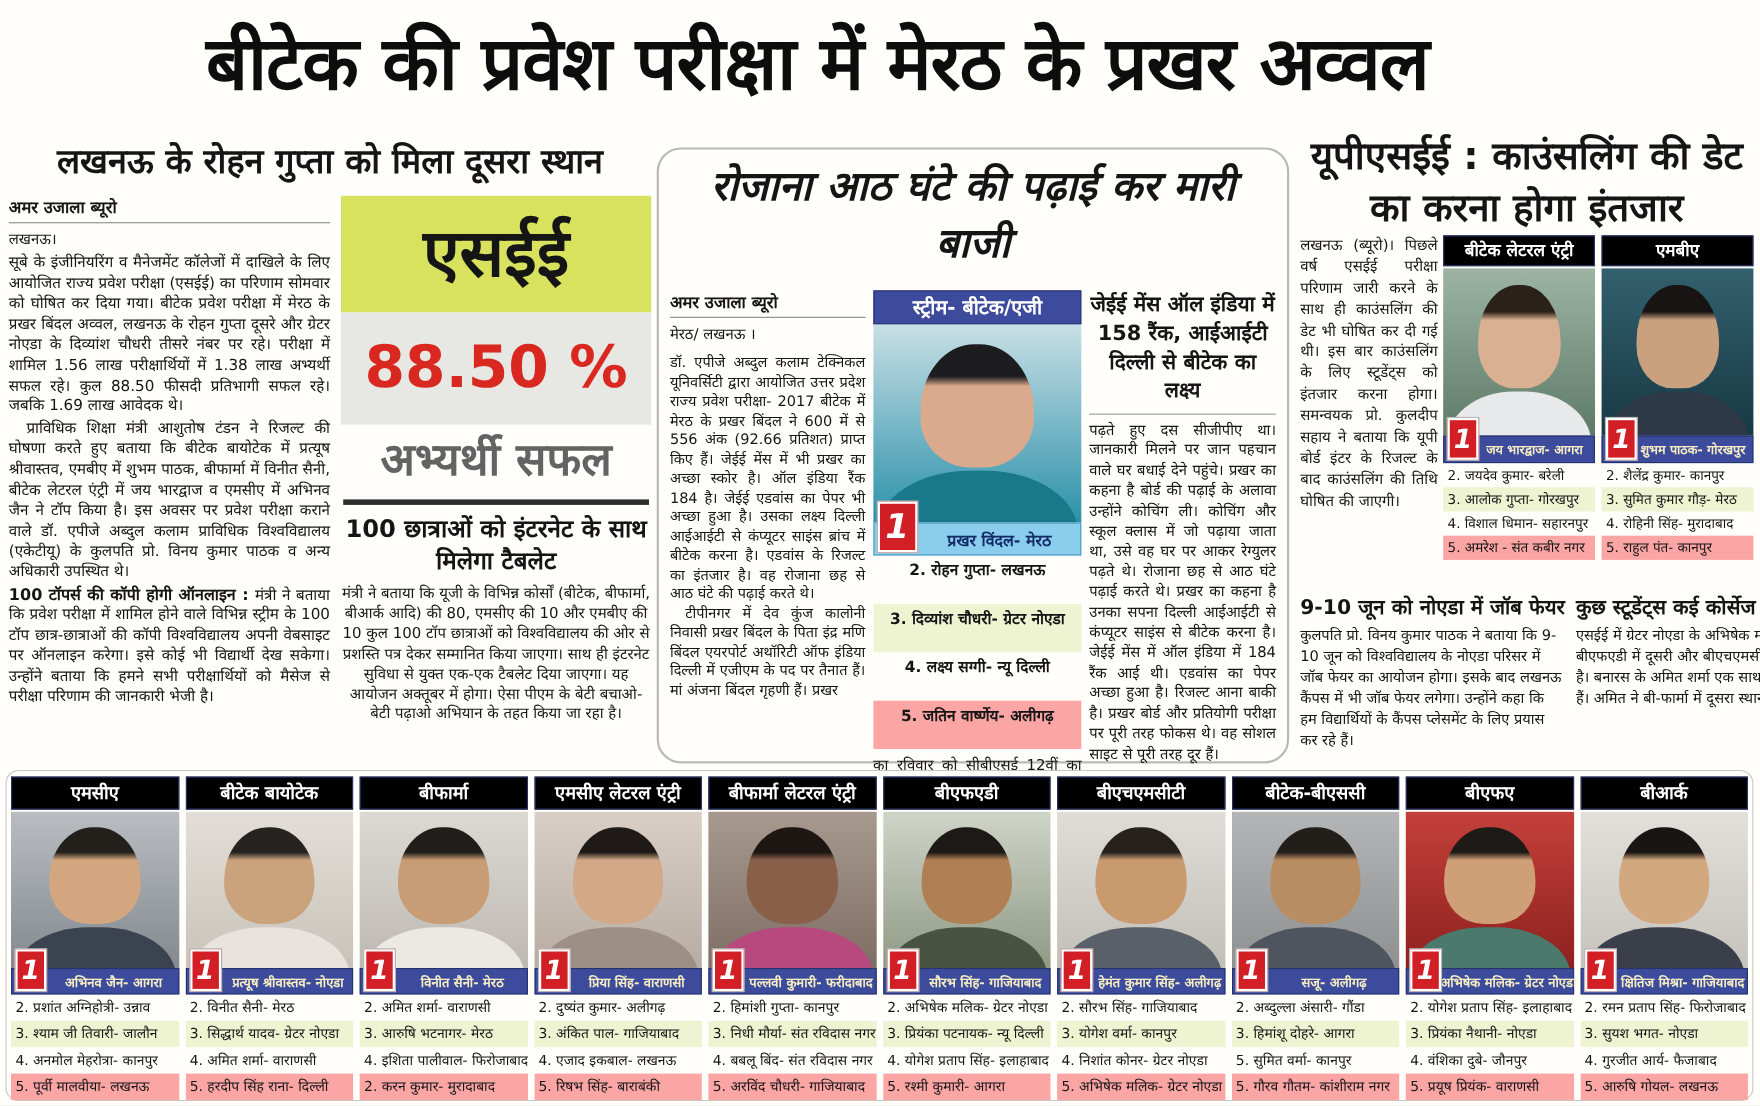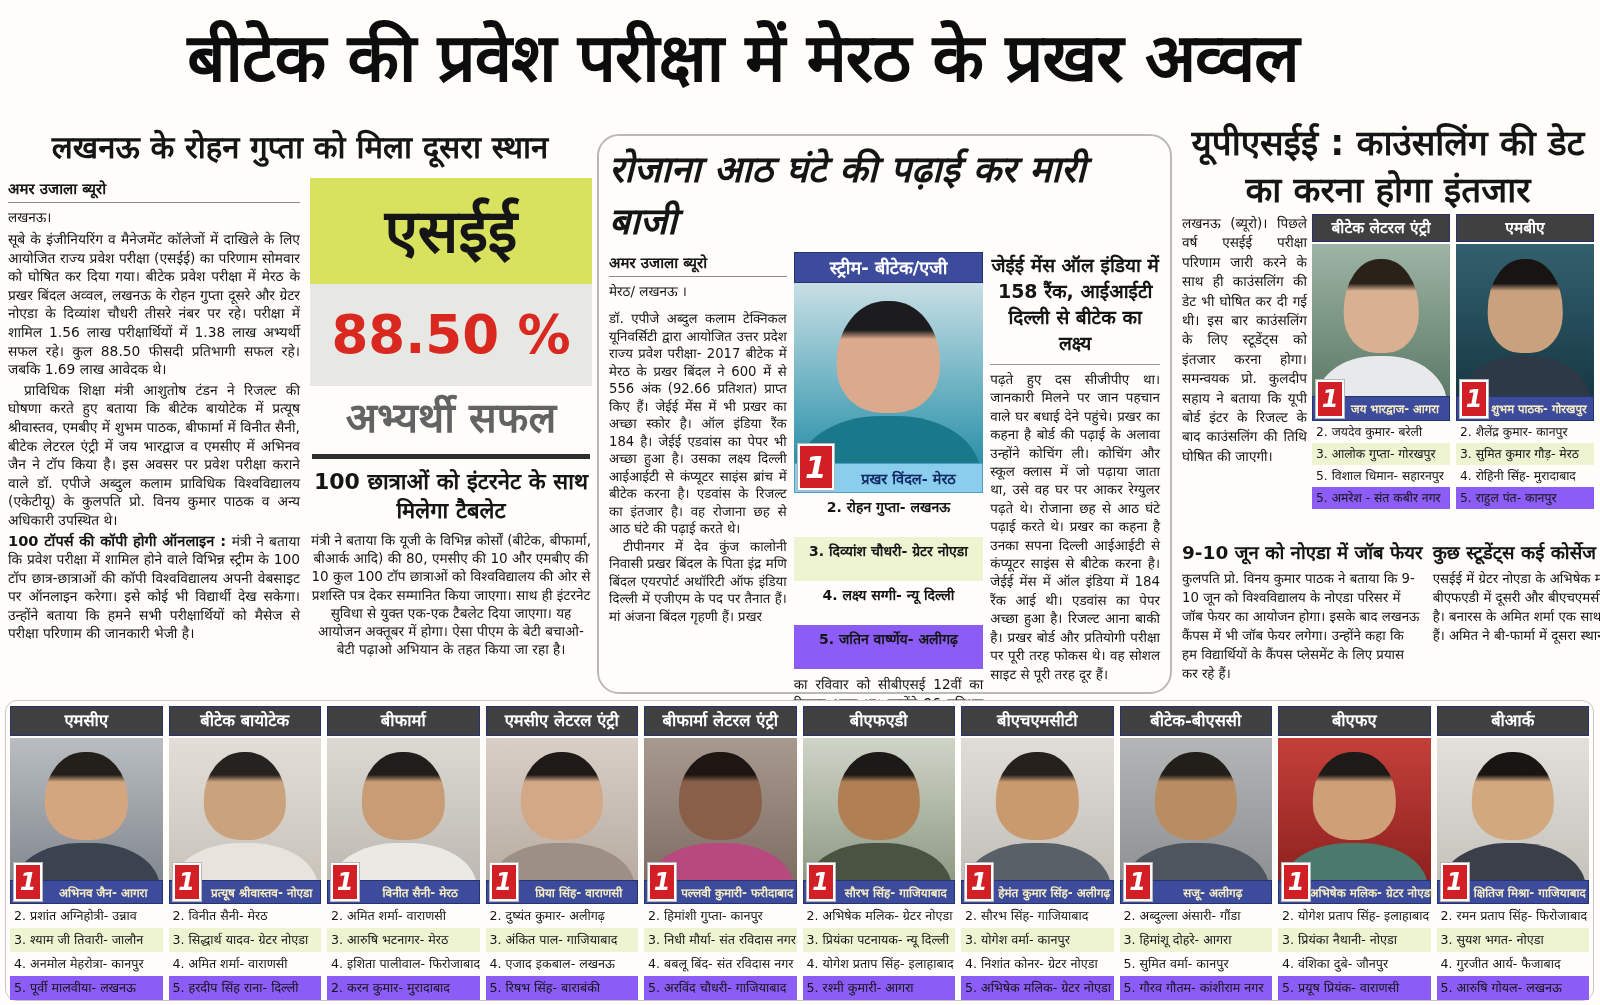--- a/index.html
+++ b/index.html
@@ -22,21 +22,21 @@
   .stat-col{width:282px;}
   .see-box{background:#d9e25e;text-align:center;font-size:60px;font-weight:bold;line-height:106px;height:106px;}
   .pct-box{background:#e7e7e3;text-align:center;font-size:53px;font-weight:bold;line-height:102px;height:102px;color:#d9281f;}
   .safal{color:#636363;text-align:center;font-size:41px;font-weight:bold;line-height:64px;height:64px;}
   .stat-rule{border-top:5px solid #2e2e2e;margin:4px 2px 8px 2px;}
   .tablet-head{font-size:22px;font-weight:bold;text-align:center;line-height:29px;margin-bottom:6px;}
   .tablet-body{font-size:13.6px;line-height:18.2px;text-align:center;}
   
   .profile{position:absolute;left:597px;top:134px;width:575px;height:560px;border:2px solid #b9b9b5;
      border-radius:22px;padding:8px 10px;box-sizing:border-box;background:#fffefb;}
-  .profile-head{font-size:37px;font-weight:bold;font-style:italic;line-height:52px;margin-bottom:4px;}
+  .profile-head{font-size:37px;font-weight:bold;font-style:italic;text-align:center;line-height:52px;margin-bottom:16px;}
   .profile-cols{display:flex;gap:7px;}
   .pcol1{width:178px;}
   .pcol1 p{margin:6px 0 0 0;font-size:13.2px;line-height:17.5px;text-align:justify;}
   .pcol1 p.ind{text-indent:14px;margin-top:0;}
   .pcol2{width:190px;}
   .pcol3{width:170px;}
   .stream-bar{background:#3d4b9d;border:1px solid #27336e;color:#fff;font-weight:bold;
      font-size:18px;text-align:center;line-height:29px;height:29px;}
   
   .photo{position:relative;overflow:hidden;background:linear-gradient(to bottom,var(--pbg1),var(--pbg2));}
@@ -54,36 +54,36 @@
   .cap-dark .cap-name{color:#f6eec2;}
   .cap-name{position:absolute;right:4px;top:0;bottom:0;left:44px;font-weight:bold;
      font-size:14.5px;display:flex;align-items:center;justify-content:center;white-space:nowrap;}
   .badge{position:absolute;left:3px;bottom:2px;width:36px;height:46px;background:#d21f26;
      border:2px solid #fff;box-shadow:0 0 0 1px #b8b8b8;color:#fff;font-weight:bold;font-style:italic;
      font-size:31px;display:flex;align-items:center;justify-content:center;z-index:3;box-sizing:border-box;}
   .badge.small{width:28px;height:38px;font-size:24px;}
   
   .t-row{font-size:13px;line-height:24px;height:24px;padding-left:4px;white-space:nowrap;overflow:hidden;}
   .row-green{background:#eef3d2;}
-  .row-pink{background:#8b5cf6;}
+  .row-pink{background:#fca5a5;}
   .mid-list .t-row{font-size:14px;font-weight:bold;line-height:28px;height:44px;text-align:center;padding-left:0;}
   .after-text{margin-top:6px;font-size:13.6px;line-height:18.8px;text-align:justify;}
   .highlight{font-size:19px;font-weight:bold;text-align:center;line-height:26px;
      border-bottom:1px solid #999;padding-bottom:8px;margin-bottom:6px;}
   .pcol3-text{font-size:13.4px;line-height:18.4px;text-align:justify;}
   
   .upsee{position:absolute;left:1182px;top:120px;width:412px;}
   .upsee-head{font-size:35px;font-weight:bold;text-align:center;line-height:47px;}
   .upsee-sub{font-size:20px;font-weight:bold;text-align:center;line-height:28px;margin:2px 0 6px 0;}
   .upsee-flex{display:flex;gap:5px;}
   .upsee-body{width:126px;font-size:13.6px;line-height:19.4px;text-align:justify;}
   .side-cards{display:flex;gap:6px;}
   .side-cards .t-card{width:138px;}
   .t-card{background:#fffefb;}
-  .t-title{background:#404040;border:1px solid #27336e;color:#fff;font-weight:bold;font-size:15.5px;
+  .t-title{background:#000000;border:1px solid #27336e;color:#fff;font-weight:bold;font-size:15.5px;
      text-align:center;height:26px;line-height:26px;margin-bottom:2px;white-space:nowrap;}
   .side-cards .t-photo{height:152px;}
   .side-cards .cap-name{font-size:11.5px;left:32px;}
   .side-cards .t-row{font-size:12.3px;line-height:22px;height:22px;}
   
   .sub-articles{position:absolute;left:1182px;top:540px;width:414px;display:flex;gap:10px;}
   .sub-art{flex:1;}
   .sub-art-title{font-size:18.5px;font-weight:bold;line-height:26px;white-space:nowrap;}
   .sub-art-body{font-size:13.3px;line-height:19px;margin-top:3px;text-align:left;}
   
@@ -169,21 +169,21 @@
       <span class="ph-head"></span>
       <span class="ph-body"></span>
     </div>
     <div class="cap cap-dark">
       <span class="badge small">1</span>
       <span class="cap-name">जय भारद्वाज- आगरा</span>
     </div>
     <div class="t-list">
               <div class="t-row row-plain">2. जयदेव कुमार- बरेली</div>
               <div class="t-row row-green">3. आलोक गुप्ता- गोरखपुर</div>
-              <div class="t-row row-plain">5. विशाल धिमान- सहारनपुर</div>
+              <div class="t-row row-plain">4. विशाल धिमान- सहारनपुर</div>
               <div class="t-row row-pink">5. अमरेश - संत कबीर नगर</div>
             </div>
   </div>
           <div class="t-card">
     <div class="t-title">एमबीए</div>
     <div class="photo t-photo" style="--pbg1: #33606e; --pbg2: #173944; --pskin: #caa17e; --phair: #171413; --pshirt: #2e3947;">
       <span class="ph-head"></span>
       <span class="ph-body"></span>
     </div>
     <div class="cap cap-dark">

